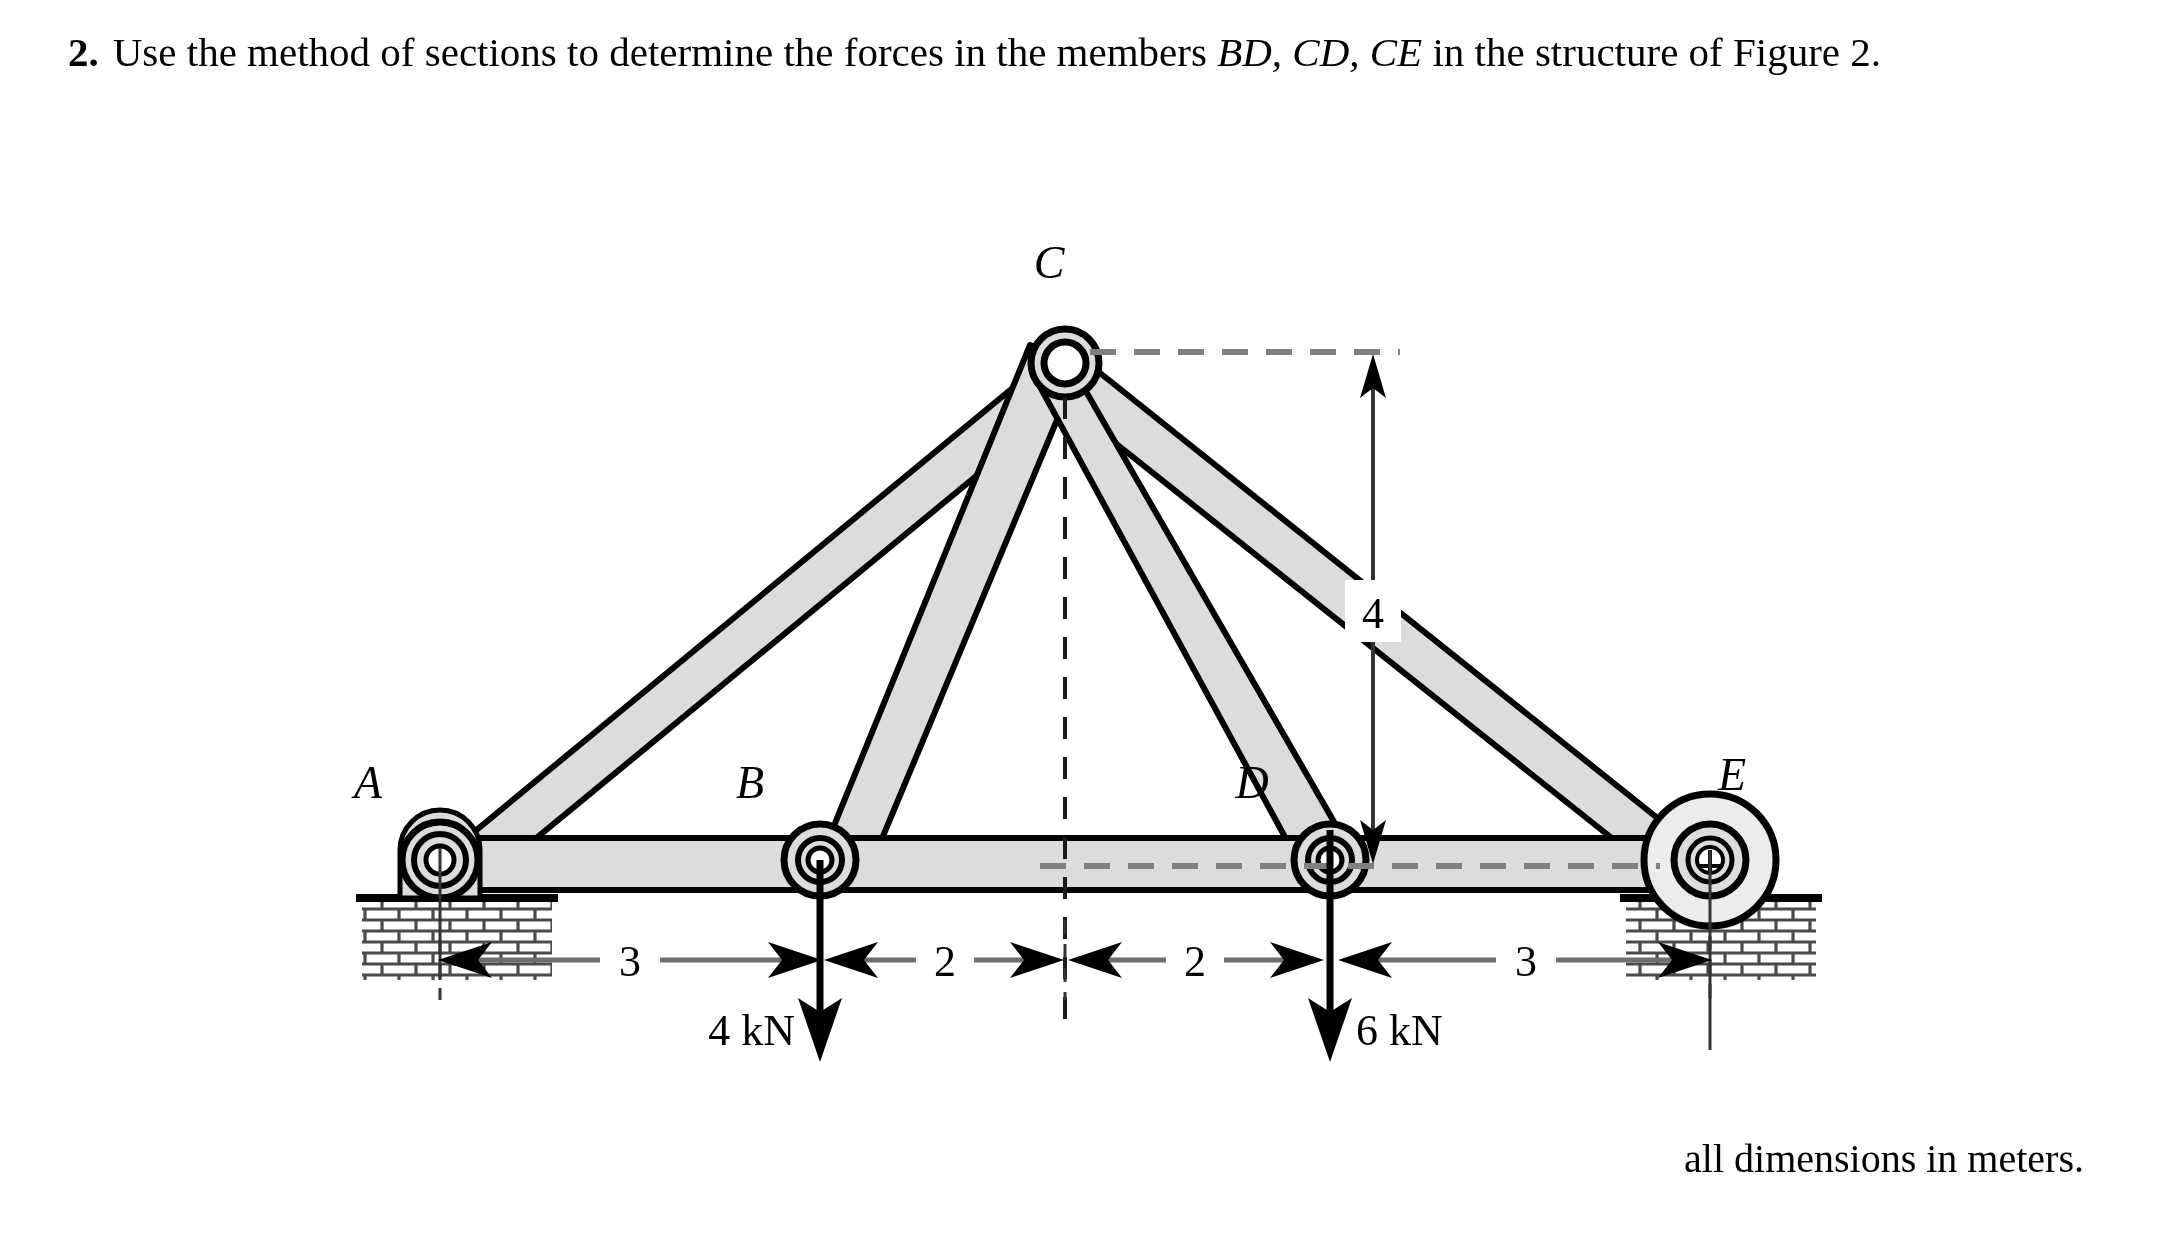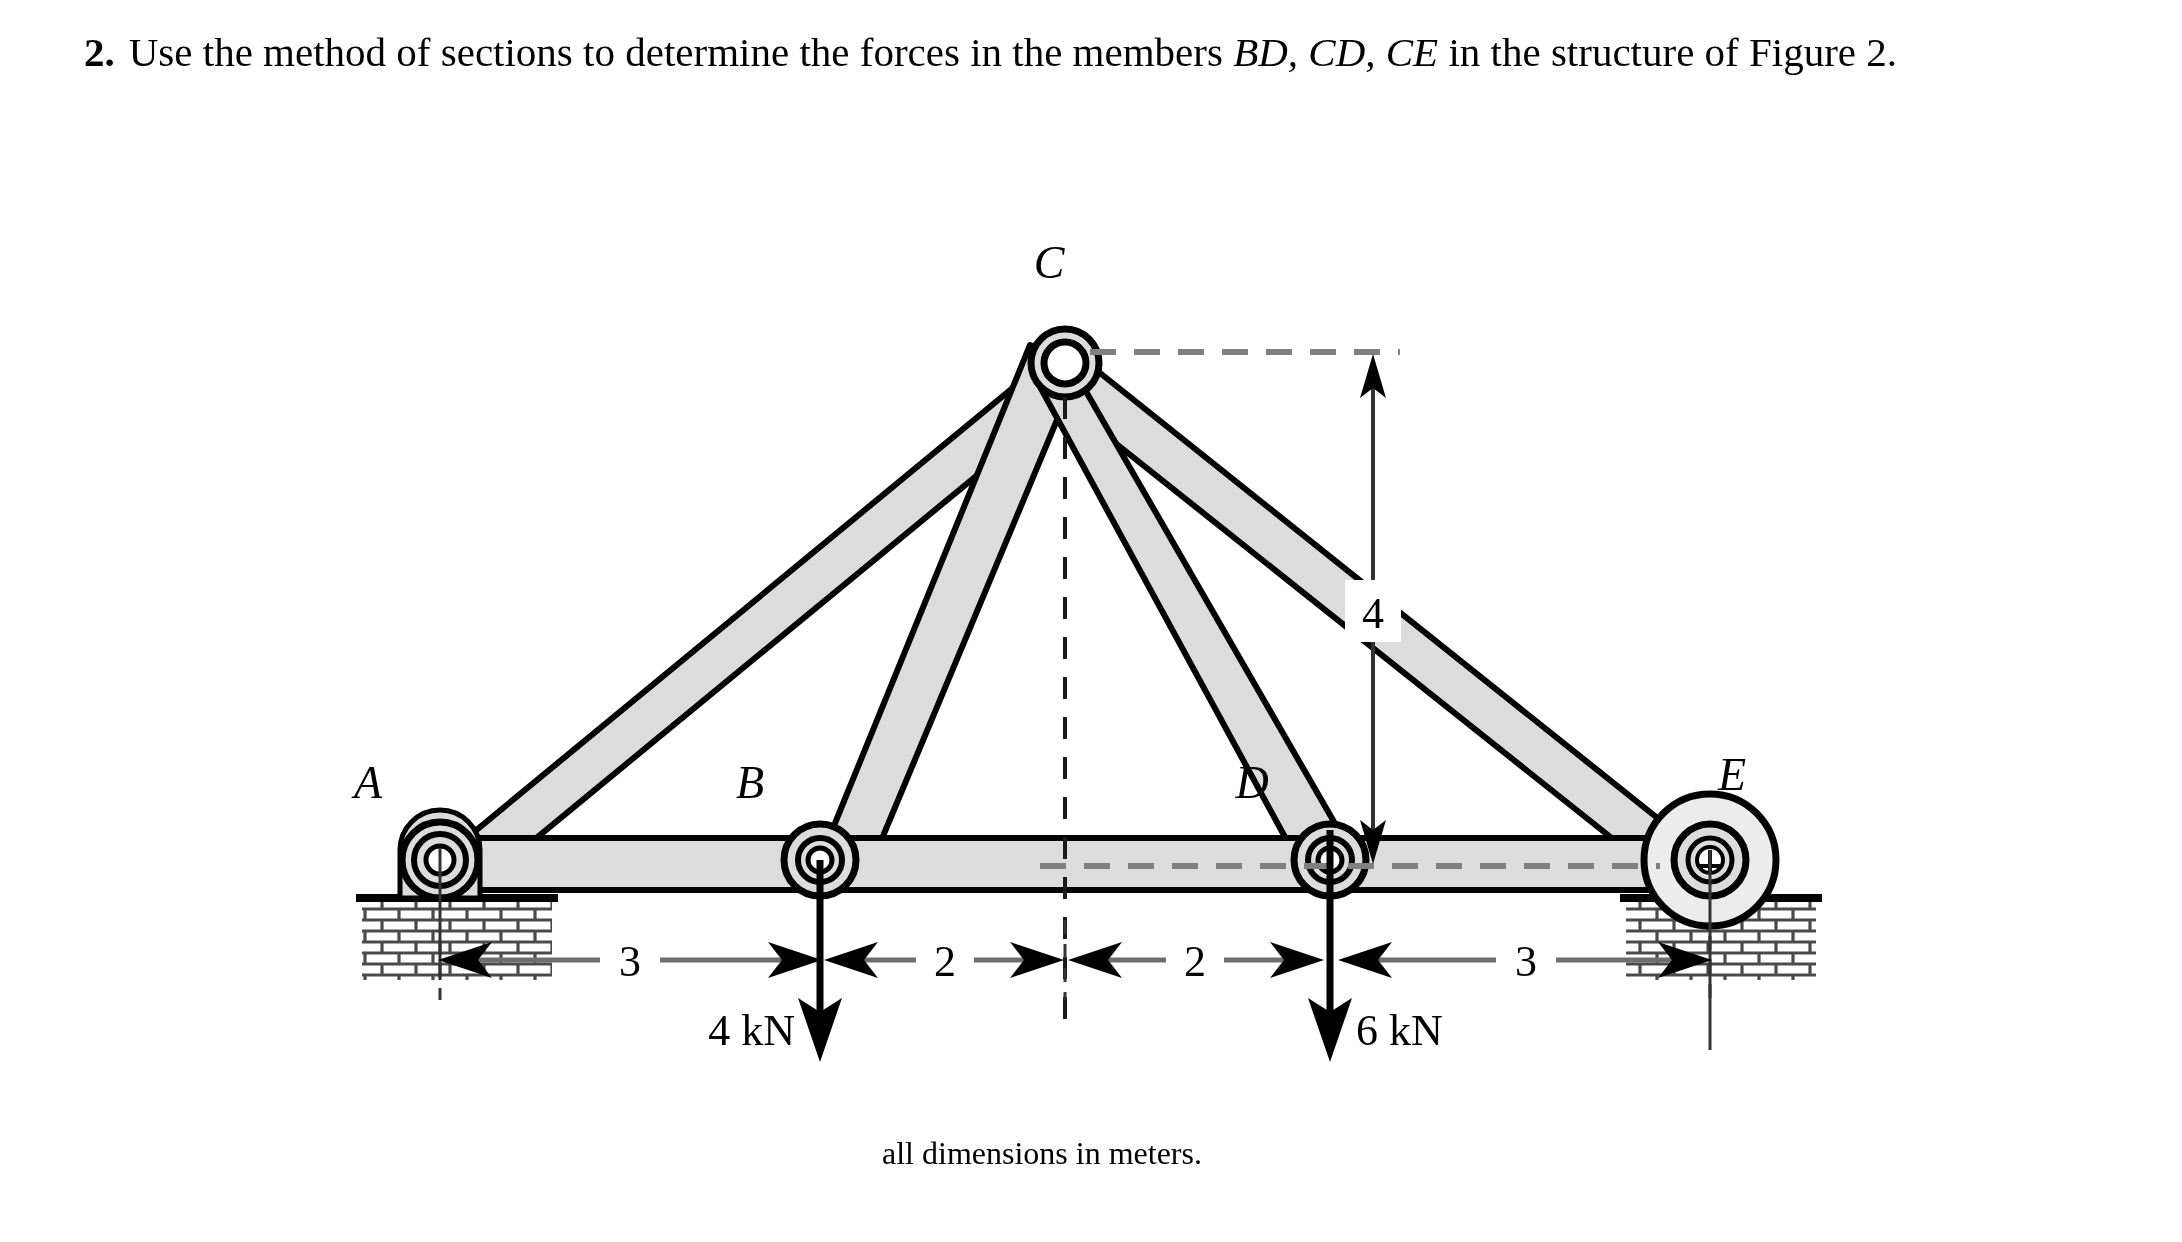--- a/index.html
+++ b/index.html
@@ -17,21 +17,21 @@
   }
   #page {
     position: relative;
     width: 2182px;
     height: 1242px;
     background: #ffffff;
   }
   
   #statement {
     position: absolute;
-    left: 84px;
+    left: 68px;
     top: 26px;
     width: 2010px;
     font-size: 41px;
     line-height: 1.28;
     text-align: justify;
     text-justify: inter-word;
   }
   #statement .qnum {
     font-weight: bold;
   }
@@ -59,22 +59,22 @@
   }
   .node-label { font-style: italic; font-size: 46px; }
   .dim-label  { font-size: 44px; }
   .load-label { font-size: 44px; }
 
   #caption {
     position: absolute;
     left: 0;
     top: 1135px;
     width: 2084px;
-    text-align: center;
-    font-size: 32px;
+    text-align: right;
+    font-size: 40px;
   }
 </style>
 </head>
 <body>
 
 <div id="page">
 
   <div id="statement">
     <span class="qnum">2.</span><span class="gap"></span><span>Use the method of sections to determine the forces in the members</span>
     <span class="members">BD, CD, CE</span>

